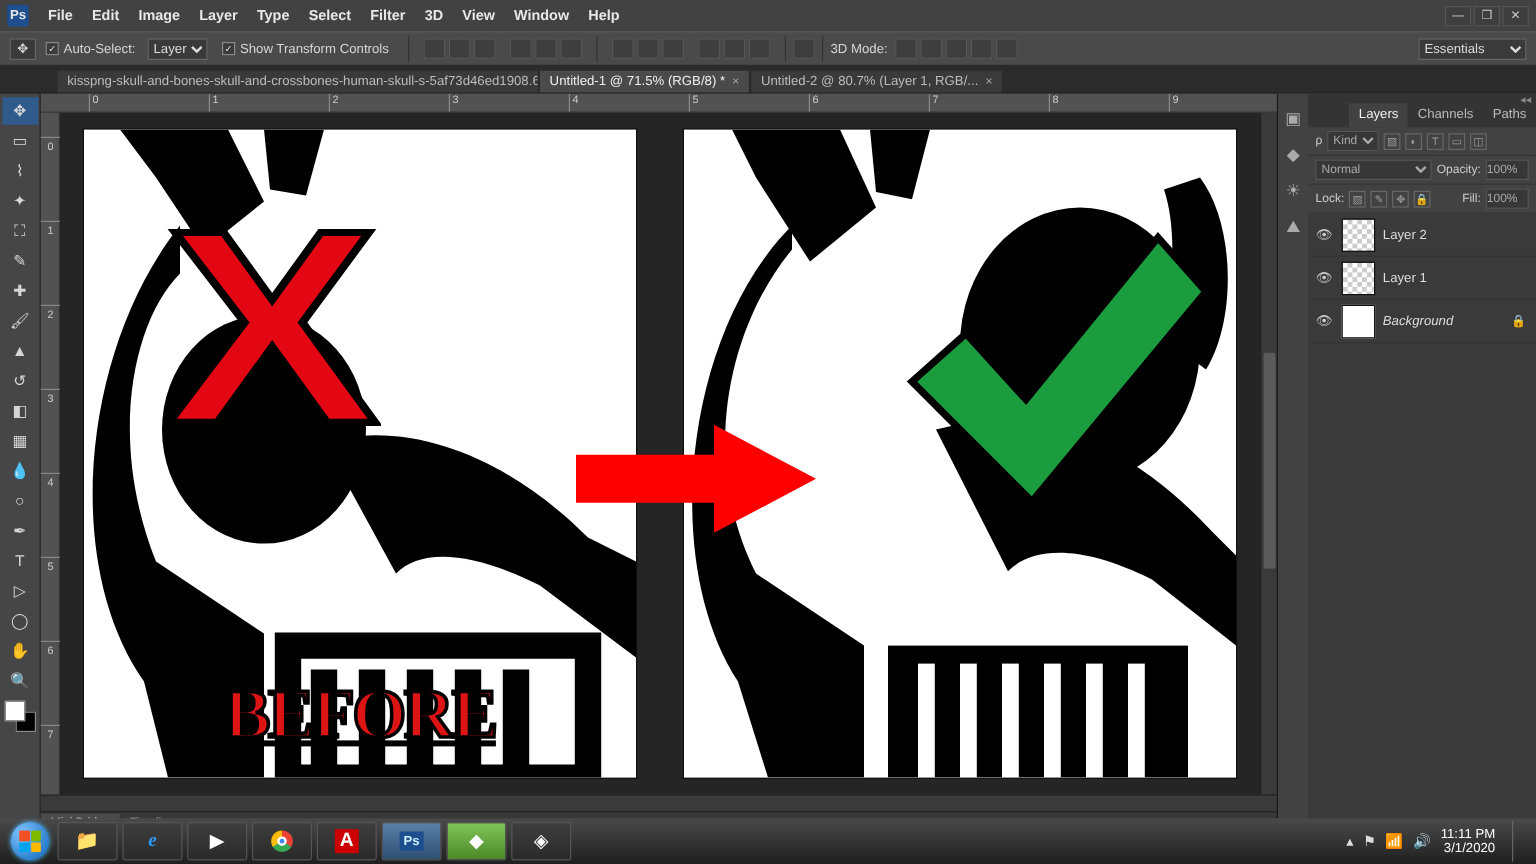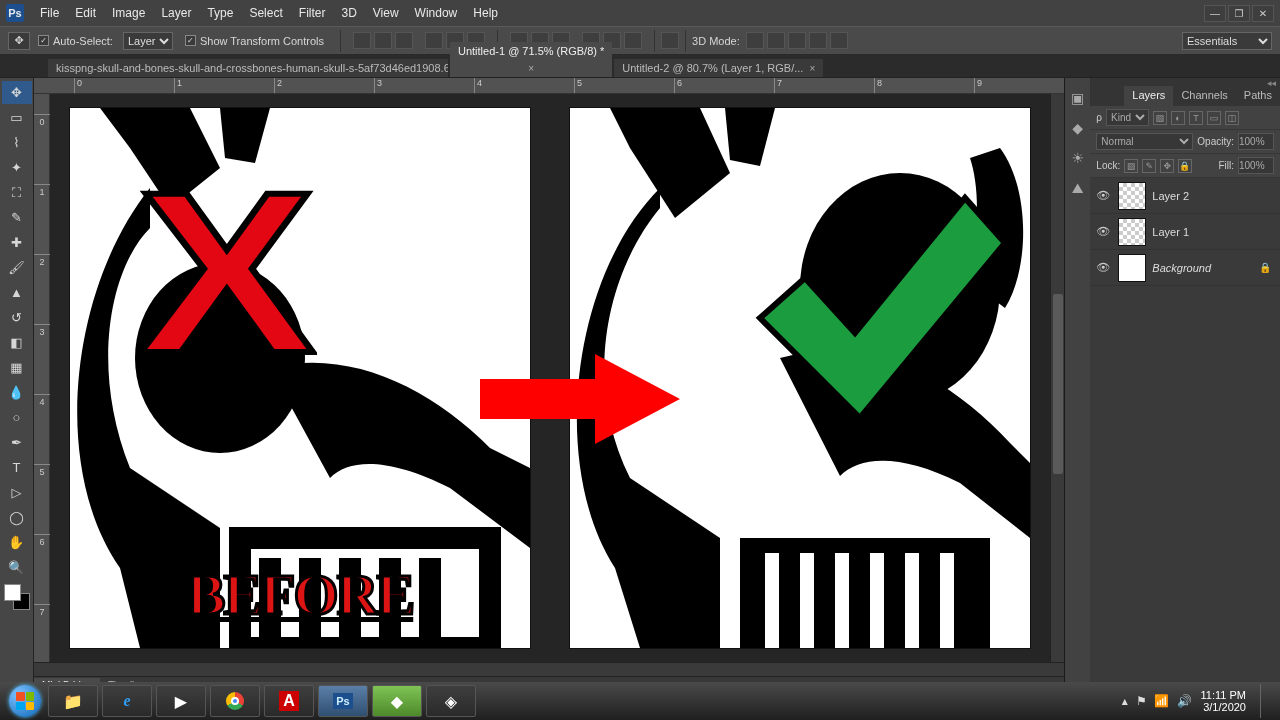--- a/index.html
+++ b/index.html
@@ -1,40 +1,40 @@
 <!DOCTYPE html>
 <html><head>
 <meta charset="utf-8">
 <style>
 * { box-sizing: border-box; margin: 0; padding: 0; font-family: "Segoe UI", Tahoma, sans-serif; }
 body { width: 1280px; height: 720px; background: #000; overflow: hidden; position: relative; }
 
 
 .menubar { height: 26px; background: #424242; display: flex; align-items: center; padding: 0 6px; color: #e8e8e8; font-size: 12px; }
 .menubar .ps-logo { width: 18px; height: 18px; background: #1d4e8e; color: #e8e8e8; font-weight: bold; font-size: 11px; display: flex; align-items: center; justify-content: center; margin-right: 8px; border-radius: 2px; }
-.menubar .mitem { padding: 0 8px; cursor: default; }
+.menubar .mitem { padding: 0 8px; cursor: default; font-weight: bold; }
 .winbtns { margin-left: auto; display: flex; gap: 2px; }
 .winbtn { width: 22px; height: 17px; background: #3e3e3e; border: 1px solid #555; color: #ccc; display: flex; align-items: center; justify-content: center; font-size: 10px; }
 
 
 .optbar { height: 29px; background: #4a4a4a; border-top: 1px solid #5a5a5a; border-bottom: 1px solid #2a2a2a; display: flex; align-items: center; padding: 0 8px; color: #d6d6d6; font-size: 11px; }
 .optbar .toolico { width: 22px; height: 18px; background: #3a3a3a; border: 1px solid #666; margin-right: 8px; display:flex;align-items:center;justify-content:center; }
 .optbar .chk { display: flex; align-items: center; gap: 4px; margin-right: 10px; }
 .optbar .chk .box { width: 11px; height: 11px; border: 1px solid #888; background: #3a3a3a; display:flex;align-items:center;justify-content:center;color:#ddd;font-size:8px; }
 .optbar select { background: #3a3a3a; color: #ddd; border: 1px solid #666; font-size: 11px; height: 18px; }
 .alignset { display:flex; gap:3px; margin: 0 6px; }
 .alignbtn { width:18px; height:17px; background:#3e3e3e; border:1px solid #555; }
 .optbar .divider { width:1px; height:22px; background:#333; margin:0 6px; }
 .wspace { margin-left:auto; }
 .wspace select { width: 90px; }
 
 
 .tabbar { height: 23px; background: #2b2b2b; display: flex; align-items: flex-end; padding-left: 48px; color: #bbb; font-size: 11px; border-bottom: 1px solid #222; }
 .tab { background: #3a3a3a; padding: 3px 8px; margin-right: 2px; display: flex; align-items: center; gap: 6px; max-width: 400px; white-space: nowrap; overflow: hidden; text-overflow: ellipsis; }
-.tab.active { background: #4a4a4a; color: #eee; flex-direction: column; }
+.tab.active { background: #4a4a4a; color: #eee; }
 .tab .x { color: #aaa; font-size: 10px; }
 
 
 .main { display: flex; height: 616px; background: #252525; }
 .toolpanel { width: 34px; background: #464646; border-right: 1px solid #222; display:flex; flex-direction:column; padding-top: 2px; }
 .toolslot { width: 30px; height: 23px; margin: 1px auto; display:flex; align-items:center; justify-content:center; color:#d6d6d6; font-size:13px; }
 .toolslot.sel { background: #2f5a8b; }
 .colorswatch { margin-top:4px; width:26px;height:26px; position:relative; align-self:center;}
 .colorswatch .fg { position:absolute; width:17px;height:17px; background:#fff; border:1px solid #888; top:0;left:0; z-index:1;}
 .colorswatch .bg { position:absolute; width:17px;height:17px; background:#000; border:1px solid #888; bottom:0;right:0;}

